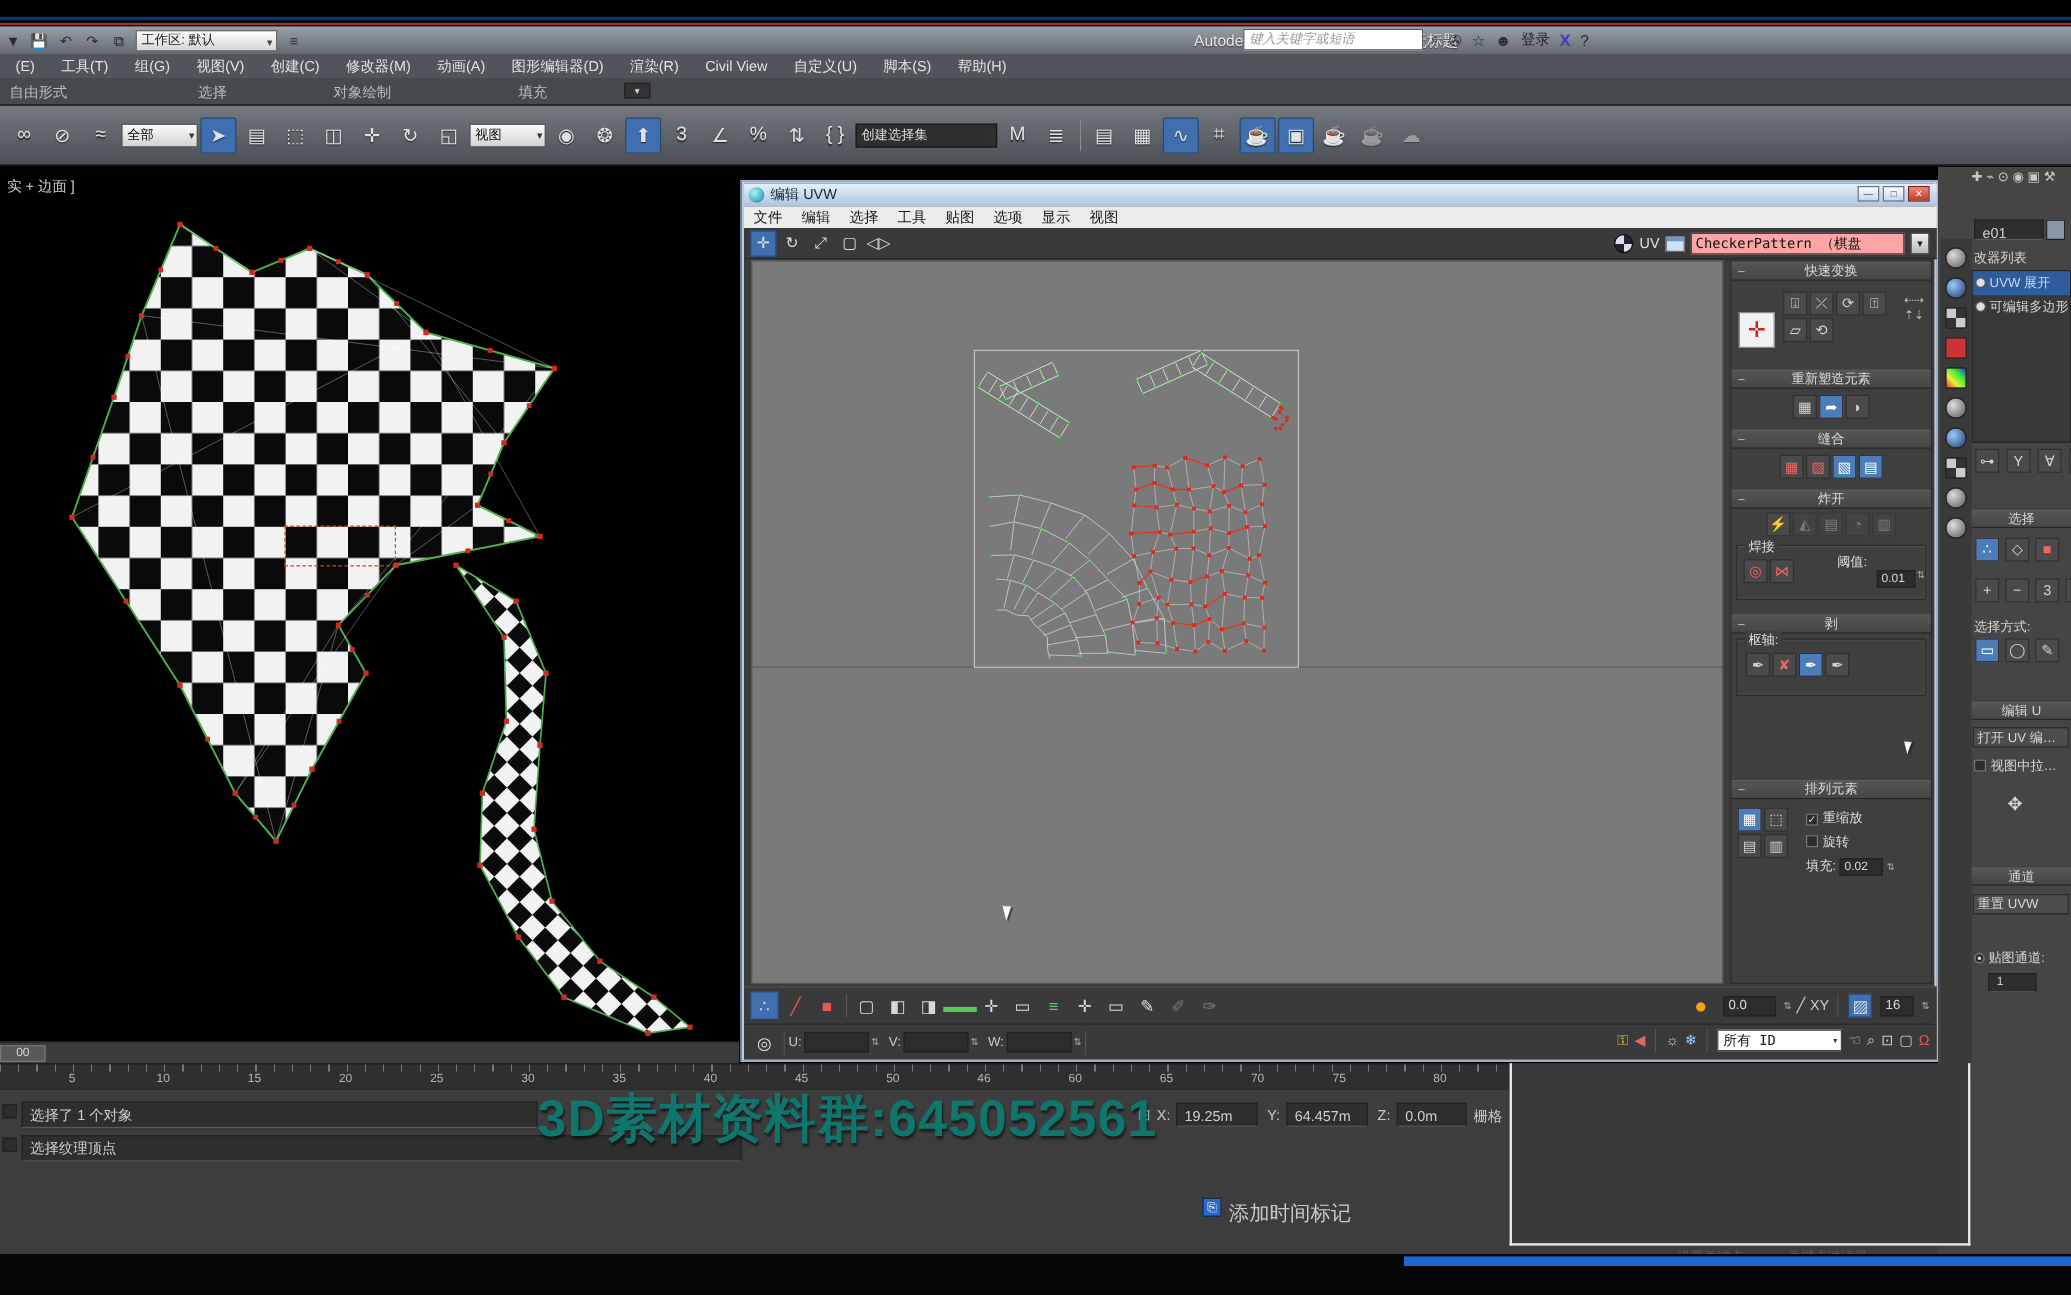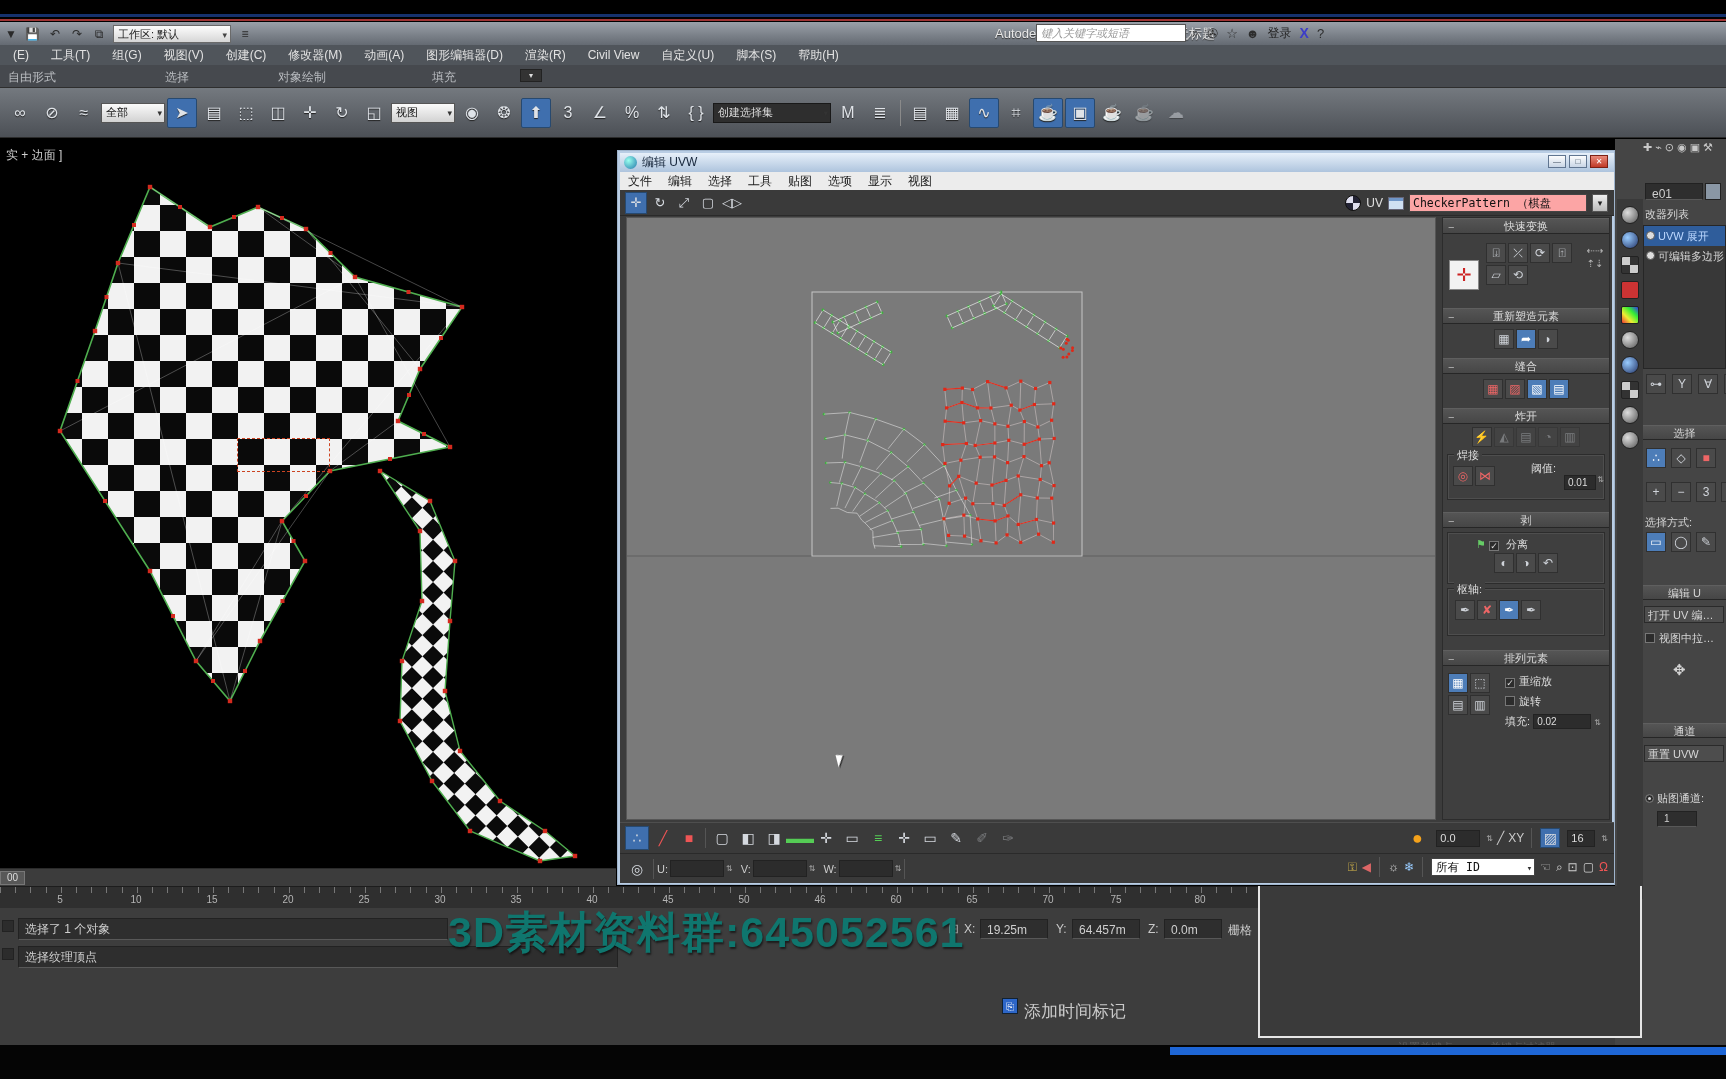--- a/index.html
+++ b/index.html
@@ -55,21 +55,21 @@
   .tb.sep { width:6px; }
   .tb.sep i { display:block; width:1px; height:26px; background:#3a3a3a; border-right:1px solid #8a8a8a; }
 
   
   #viewport { left:0; top:139px; width:1726px; height:729px; background:#000; }
   #vp-label { position:absolute; left:6px; top:8px; color:#cfcfcf; font-size:12px; }
   #sel-rect { position:absolute; left:237px; top:299px; width:93px; height:34px; border:1px dashed #c42; }
 
   
   #timeslider { left:0; top:868px; width:616px; height:18px; background:#3c3c3c; border-top:1px solid #2a2a2a; }
-  #ts-handle { position:absolute; left:0; top:2px; width:25px; height:14px; background:#585858; border:1px solid #777;
+  #ts-handle { position:absolute; left:0; top:2px; width:38px; height:14px; background:#585858; border:1px solid #777;
     color:#ddd; font-size:10px; text-align:center; line-height:12px; }
   #ruler { left:0; top:886px; width:1726px; height:22px; background:#2f2f2f; border-top:1px solid #1d1d1d; }
   #ruler-ticks { position:absolute; left:0; top:0; width:1300px; height:6px;
     background:repeating-linear-gradient(90deg,#777 0 1px,transparent 1px 15.2px); }
   .rnum { position:absolute; top:7px; color:#b5b5b5; font-size:10px; transform:translateX(-50%); }
 
   
   #statusbar { left:0; top:908px; width:1726px; height:137px; background:#3d3d3d; }
   .sunken { background:#2e2e2e; border:1px solid #222; border-bottom-color:#585858; color:#cfcfcf;
     font-size:12px; line-height:20px; padding:0 6px; }
@@ -998,46 +998,38 @@
         <div class="grp-box" style="height:46px;margin-top:6px">
           <span class="grp-lab">焊接</span>
           <span style="display:inline-block;margin:10px 0 0 4px"><span class="mini-ic red">◎</span><span class="mini-ic red">⋈</span></span>
           <span style="position:absolute;right:48px;top:6px">阈值:</span>
           <span class="spin-f" style="position:absolute;right:8px;top:20px;width:32px">0.01</span>
           <span class="spin-a" style="position:absolute;right:0px;top:20px">⇅</span>
         </div>
       </div>
       <div class="roll-h"><i>−</i><span>剥</span></div>
       <div class="roll-c" style="height:118px">
-        <div class="grp-box" style="height:52px">
-          <div style="padding:4px 0 0 28px">
-            <span style="color:#6c6">⚑</span>
-            <span class="chk">✓</span>
-            <span>分离</span>
-          </div>
-          <div style="text-align:center"><span class="mini-ic">◐</span><span class="mini-ic">◑</span><span class="mini-ic">↶</span></div>
-        </div>
         <div class="grp-box" style="height:48px">
           <span class="grp-lab">枢轴:</span>
           <div style="padding:10px 0 0 6px"><span class="mini-ic">✒</span><span class="mini-ic red">✘</span><span class="mini-ic blue">✒</span><span class="mini-ic">✒</span></div>
           <div id="pin-cursor"></div>
         </div>
       </div>
       <div class="roll-h"><i>−</i><span>排列元素</span></div>
       <div class="roll-c" style="height:84px">
         <div style="position:absolute;left:4px;top:6px;width:52px"><span class="mini-ic blue">▦</span><span class="mini-ic">⬚</span><span class="mini-ic">▤</span><span class="mini-ic">▥</span></div>
         <div style="position:absolute;left:62px;top:8px">
           <span class="chk">✓</span><span>重缩放</span>
         </div>
         <div style="position:absolute;left:62px;top:28px">
           <span class="chk"></span><span>旋转</span>
         </div>
         <div style="position:absolute;left:62px;top:48px">
           <span>填充:</span>
-          <span class="spin-f" style="width:58px">0.02</span>
+          <span class="spin-f" style="width:36px">0.02</span>
           <span class="spin-a">⇅</span>
         </div>
       </div>
     </div>
 
     <div id="uvw-brow1">
       <span class="bic hl">∴</span>
         <span class="bic red">╱</span>
         <span class="bic red">■</span>
         <span class="sepv"></span>

